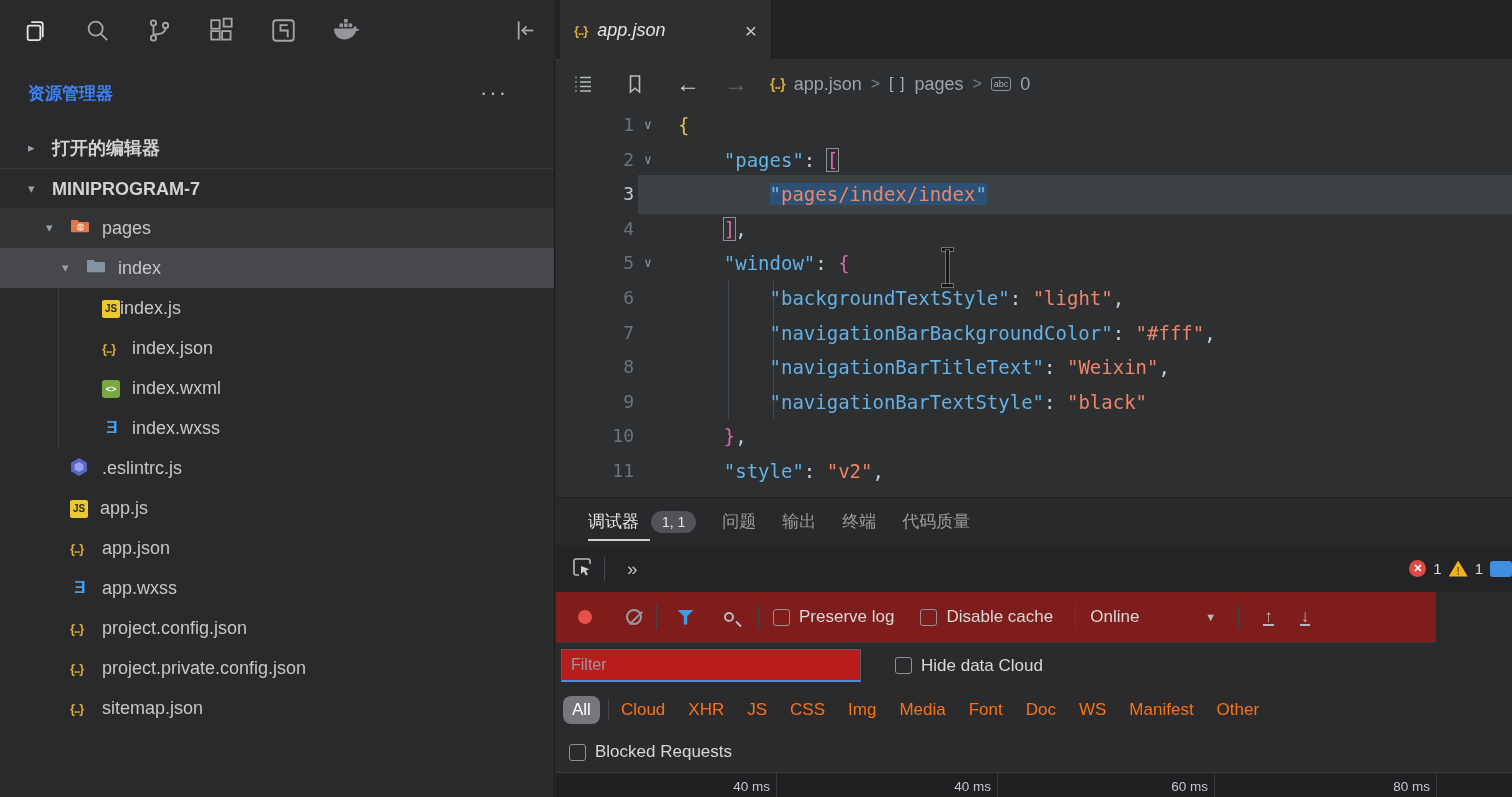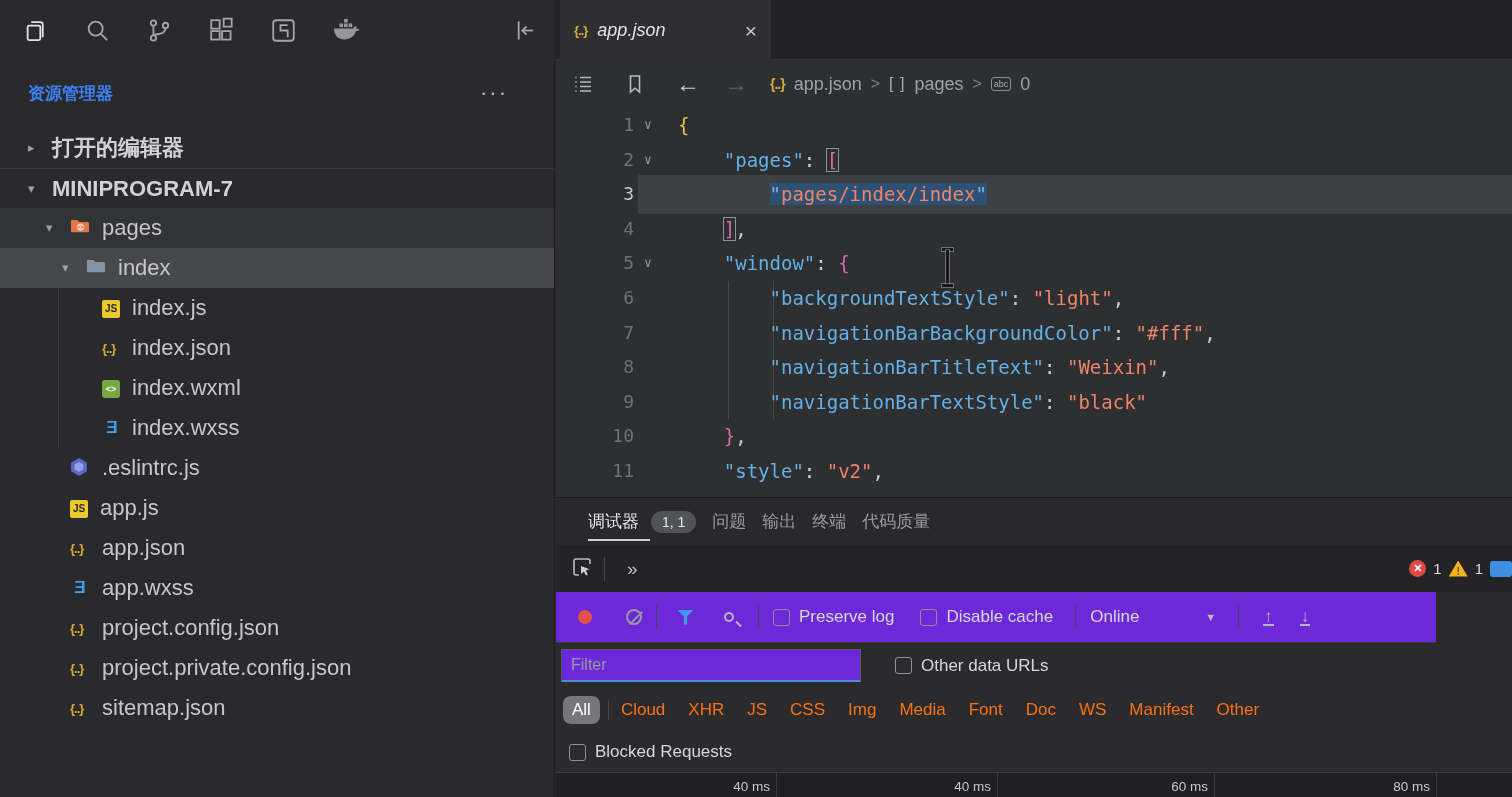--- a/index.html
+++ b/index.html
@@ -39,21 +39,21 @@
   
   #sidebar{ position:absolute; left:0; top:60px; width:555px; height:737px; background:#2a2a2c;
             border-right:1px solid #1d1d1f; }
   #sidebar-header{ position:absolute; left:0; top:0; width:100%; height:66px; display:flex;
                    align-items:center; padding:0 28px; }
   #sidebar-title{ font-size:17px; color:#3b82f6; flex:1;font-weight:bold; }
   #sidebar-menu{ font-size:22px; color:#c0c0c2; letter-spacing:2px; line-height:0; padding-right:18px; }
   .trow{ position:absolute; left:0; width:100%; height:40px; cursor:pointer; }
   .trow .chev{ position:absolute; top:0; font-size:13px; color:#9da0a3; line-height:40px; }
   .trow .ficon{ position:absolute; top:10px; }
-  .trow .tlabel{ position:absolute; top:0; line-height:40px; font-size:22px; color:#c7c7c9; white-space:nowrap;text-align:right; }
+  .trow .tlabel{ position:absolute; top:0; line-height:40px; font-size:18px; color:#c7c7c9; white-space:nowrap;text-align:right; }
   .trow.sect .tlabel{ font-weight:bold; color:#d2d2d4; }
   .trow.sect-border{ border-top:1px solid #39393b; }
   .trow.hov{ background:#313335; }
   .trow.active-row{ background:#47484b; }
   #indent-guide{ position:absolute; left:58px; top:228px; width:1px; height:160px; background:#3f3f42; }
   .folder{ width:20px; height:16px; }
 
   
   #editor-nav{ position:absolute; left:556px; top:60px; width:956px; height:48px; background:#2d2f31;
                display:flex; align-items:center; }
@@ -90,21 +90,21 @@
   .guide.pink{ background:#b3548d; width:1.5px; }
   
   #ibeam{ position:absolute; left:383px; top:140px; width:16px; height:40px; }
   #ibeam i{ position:absolute; background:#17171a; box-shadow:0 0 0 1px rgba(210,210,210,.4); }
   #ibeam .stem{ left:7px; top:2px; width:3px; height:34px; }
   #ibeam .t{ left:3px; top:0; width:11px; height:3px; }
   #ibeam .b{ left:3px; top:36px; width:11px; height:3px; }
 
   
   #dbg-tabs{ position:absolute; left:556px; top:497px; width:956px; height:48px; background:#29292b;
-             border-top:1px solid #1d1d1f; display:flex; align-items:center; padding-left:32px; gap:16px; }
+             border-top:1px solid #1d1d1f; display:flex; align-items:center; padding-left:32px; gap:26px; }
   .dtab{ font-size:17px; color:#9b9c9e; position:relative; height:100%; display:flex; align-items:center; gap:12px; }
   .dtab.active{ color:#e4e5e7; }
   .dtab.active::after{ content:""; position:absolute; left:0; bottom:4px; width:62px; height:2px; background:#cfcfd1; }
   .badge-pill{ background:#525358; color:#e6e7e9; font-size:14px; border-radius:11px; padding:3px 11px; }
 
   
   #devtools-tabs{ position:absolute; left:556px; top:545px; width:956px; height:47px; background:#242426;
                   display:flex; align-items:center; overflow:hidden; }
   #inspect-btn{ margin-left:14px; }
   #inspect-btn svg{ width:24px; height:24px; fill:none; stroke:#b9babc; stroke-width:1.6; }
@@ -115,21 +115,21 @@
   #dev-badges{ margin-left:auto; display:flex; align-items:center; gap:7px; padding-right:0; }
   .err-ico{ width:17px; height:17px; border-radius:50%; background:#df4b43; color:#fff; font-size:11px;
             font-weight:bold; display:flex; align-items:center; justify-content:center; }
   .count{ font-size:15px; color:#dadbdd; }
   .warn-ico{ width:19px; height:16px; background:#f2b41c; clip-path:polygon(50% 0,100% 100%,0 100%);
              display:flex; align-items:flex-end; justify-content:center; color:#6b4b00; font-size:10px; font-weight:bold; }
   .msg-ico{ width:22px; height:16px; background:#3e8fe0; border-radius:3px; position:relative; flex:none; }
   .msg-ico::after{ content:""; position:absolute; left:3px; bottom:-4px; border:4px solid transparent; border-top-color:#3e8fe0; }
 
   
-  #net-toolbar{ position:absolute; left:556px; top:592px; width:880px; height:51px; background:#6d28d9;
+  #net-toolbar{ position:absolute; left:556px; top:592px; width:880px; height:51px; background:#7f1d1d;
                 border-bottom:1px solid #3a3a3c; display:flex; align-items:center; overflow:hidden; }
   .rec-dot{ width:14px; height:14px; border-radius:50%; background:#e4504a; margin-left:22px; flex:none; }
   .clear-ico{ width:16px; height:16px; border-radius:50%; border:2px solid #9a9a9c; position:relative;
               margin-left:34px; flex:none; }
   .clear-ico::after{ content:""; position:absolute; left:-1px; top:6px; width:18px; height:2px;
                      background:#9a9a9c; transform:rotate(-45deg); }
   #net-toolbar .vdiv{ margin:0 14px; }
   .funnel{ width:17px; height:15px; background:#3d9be8; margin:0 6px;
            clip-path:polygon(0 0,100% 0,60% 45%,60% 100%,40% 100%,40% 45%); flex:none; }
   .mag{ width:10px; height:10px; border:2px solid #b8b8ba; border-radius:50%; position:relative;
@@ -140,21 +140,21 @@
   .cb-label{ font-size:17px; color:#d8d8da; margin-left:9px; white-space:nowrap; }
   .cb-group{ display:flex; align-items:center; }
   #online-wrap{ display:flex; align-items:center;gap:24px; }
   #online-label{ font-size:17px; color:#d8d8da; }
   .dd-arrow{ font-size:11px; color:#b8b8ba; margin-left:42px; }
   .updown{ font-size:17px; color:#b8b8ba; border-bottom:2px solid #b8b8ba; line-height:15px; padding:0 1px; flex:none; }
 
   
   #filter-row{ position:absolute; left:556px; top:643px; width:956px; height:45px; background:#2b2b2d;
                display:flex; align-items:center; overflow:hidden; }
-  #filter-input{ width:300px; height:33px; margin-left:5px; background:#6d28d9; border:1px solid #5c5c5e;
+  #filter-input{ width:300px; height:33px; margin-left:5px; background:#b91c1c; border:1px solid #5c5c5e;
                  border-bottom:2px solid #4e8ed8; color:#d8d8da; font-size:16px; padding:0 9px;
                  font-family:"Liberation Sans",sans-serif; }
   #filter-input::placeholder{ color:#9a9a9c; }
   #filter-row .cb-group{ margin-left:34px; }
 
   
   #pills-row{ position:absolute; left:556px; top:688px; width:956px; height:44px; background:#2b2b2d;
               display:flex; align-items:center; overflow:hidden; }
   .pill{ font-size:17px; color:#f97316; margin-right:23px; white-space:nowrap; }
   .pill-all{ background:#76777b; color:#fff; border-radius:8px; padding:4px 9px; margin-left:7px; margin-right:0; }
@@ -265,21 +265,21 @@
         </div>
         <div class="trow active-row" style="top: 188px;">
           <span class="chev" style="left:62px">▾</span>
           <span class="ficon" style="left:86px"><svg class="folder" viewBox="0 0 20 16">
               <path fill="#8395a2" d="M1 3.2C1 2.5 1.6 2 2.3 2h5.1l1.9 2.1h8.4c.7 0 1.3.6 1.3 1.3V13c0 .7-.6 1.3-1.3 1.3H2.3C1.6 14.3 1 13.7 1 13z"></path>
             </svg></span>
           <span class="tlabel" style="left:118px">index</span>
         </div>
         <div class="trow" style="top: 228px;">
           <span class="ficon" style="left:102px"><span class="fi fi-js">JS</span></span>
-          <span class="tlabel" style="left:132px">index.js</span>
+          <span class="tlabel" style="left:120px">index.js</span>
         </div>
         <div class="trow" style="top: 268px;">
           <span class="ficon" style="left:102px"><span class="fi fi-json">{..}</span></span>
           <span class="tlabel" style="left:132px">index.json</span>
         </div>
         <div class="trow" style="top: 308px;">
           <span class="ficon" style="left:102px"><span class="fi fi-wxml">&lt;&gt;</span></span>
           <span class="tlabel" style="left:132px">index.wxml</span>
         </div>
         <div class="trow" style="top: 348px;">
@@ -471,21 +471,21 @@
     </span>
     <span class="vdiv" style="margin-left:22px"></span>
     <span class="updown" style="margin-left:10px">↑</span>
     <span class="updown" style="margin-left:26px">↓</span>
   </div>
 
   <div id="filter-row">
     <input id="filter-input" placeholder="Filter" style="">
     <span class="cb-group">
       <span class="cb"></span>
-      <span class="cb-label">Other data URLs</span>
+      <span class="cb-label">Hide data Cloud</span>
     </span>
   </div>
 
   <div id="pills-row">
     <span id="pills-slot" style="display:flex; align-items:center;justify-content:space-between;">
         <span class="pill pill-all">All</span>
         <span class="vdiv"></span>
         <span class="pill">Cloud</span>
         <span class="pill">XHR</span>
         <span class="pill">JS</span>

